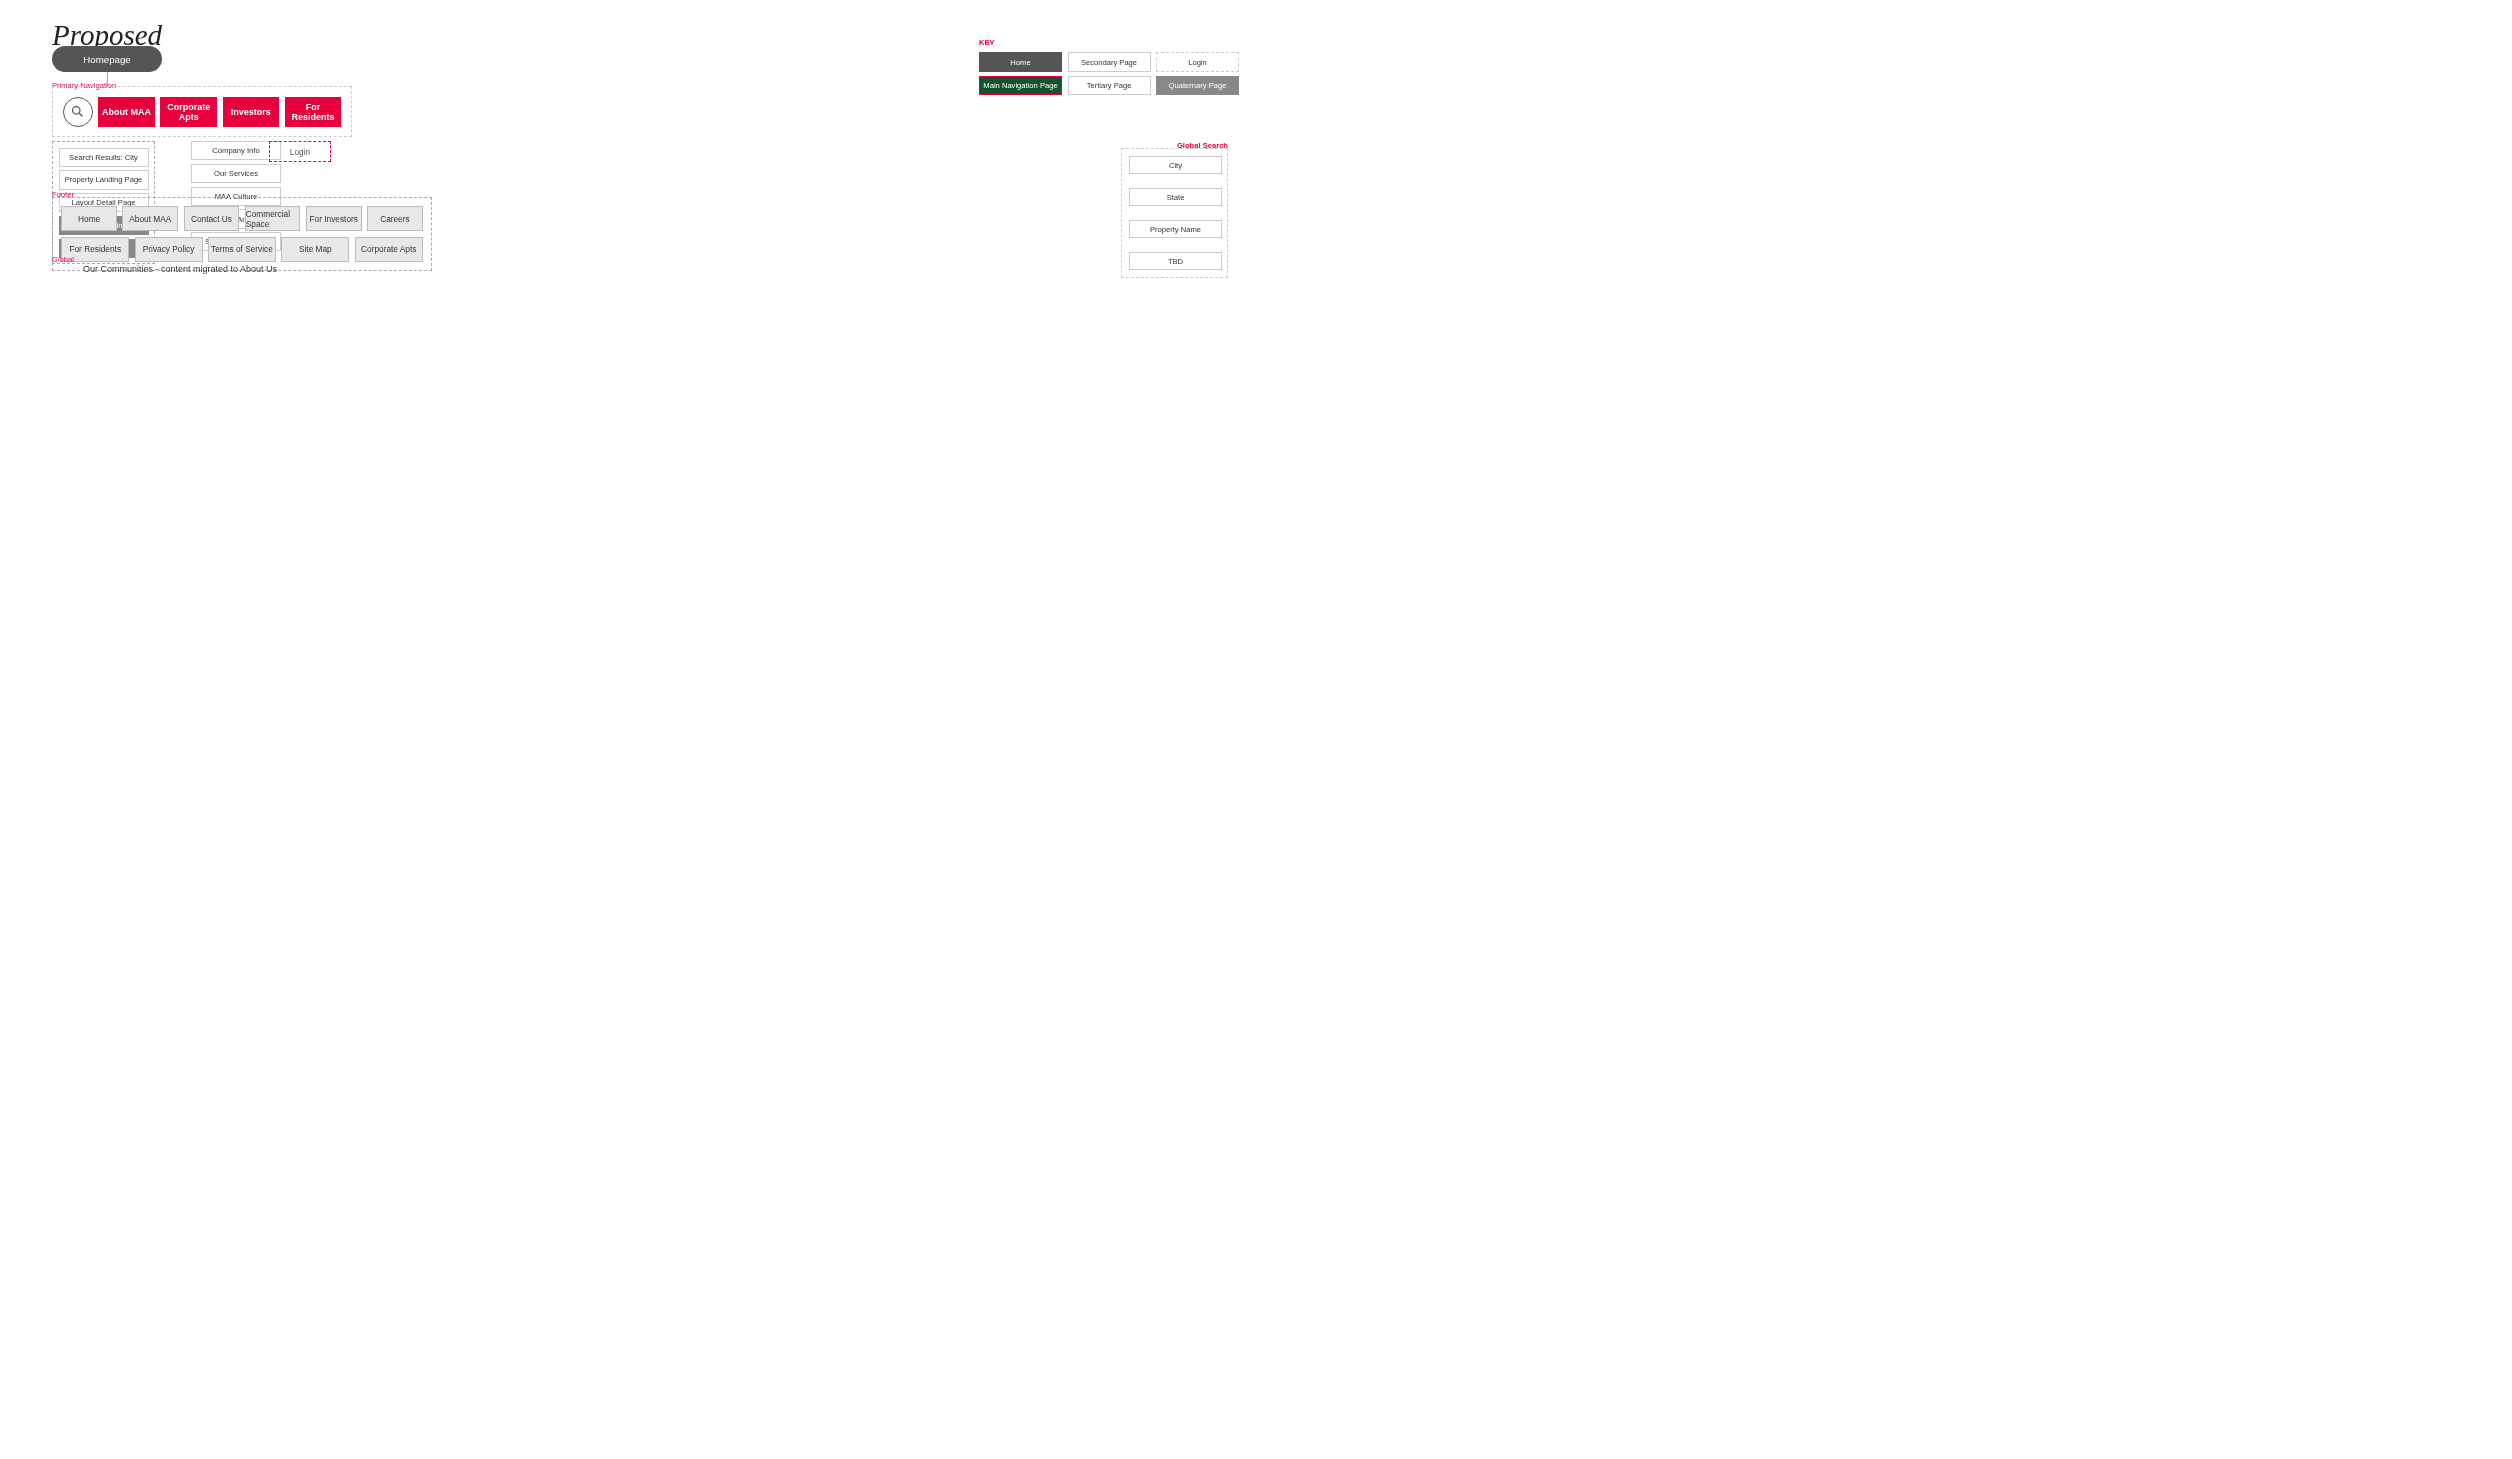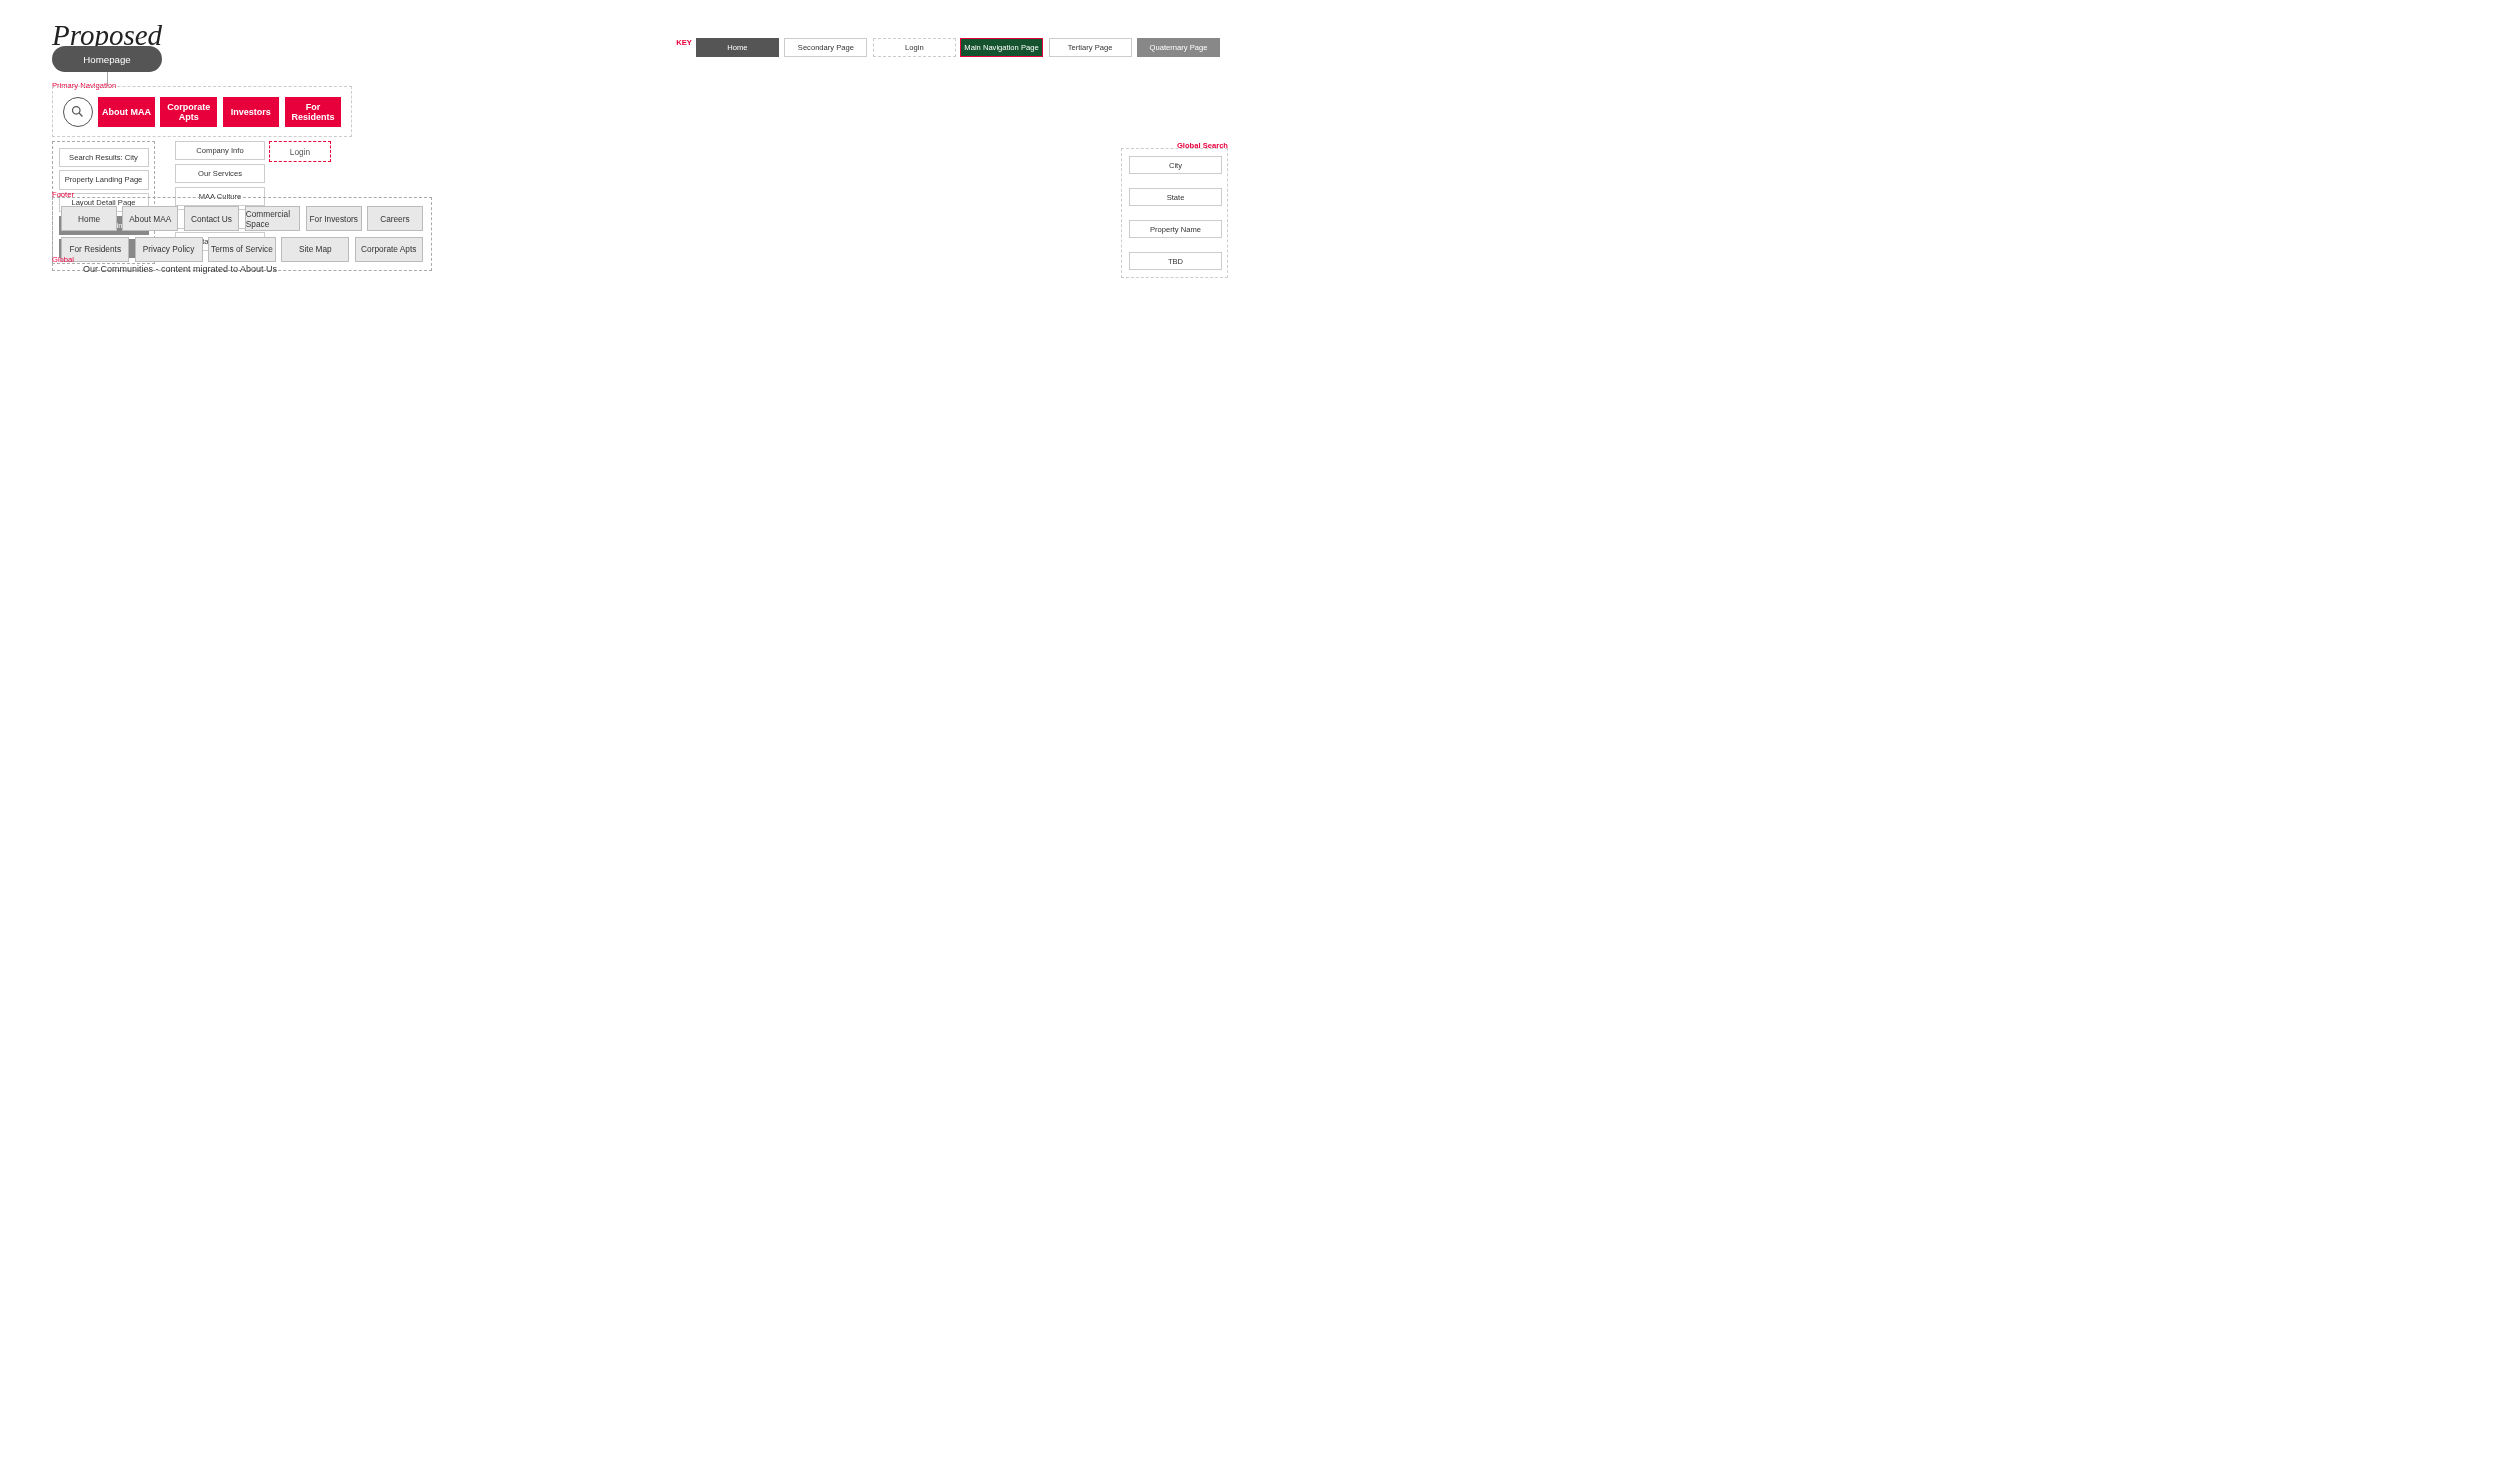--- a/index.html
+++ b/index.html
@@ -22,23 +22,23 @@
       color: #222;
       position: absolute;
       top: 19.3px;
       left: 52px;
     }
 
     
     .key-container {
       position: absolute;
       top: 38px;
-      right: 36px;
-      display: flex;
-      flex-direction: row;
+      right: 17px;
+      display: flex;
+      flex-direction: column;
       gap: 4.1px;
     }
     .key-label {
       font-size: 7.6px;
       color: #e8003d;
       font-weight: bold;
       margin-bottom: 1.4px;
     }
     .key-row {
       display: flex;
@@ -113,21 +113,21 @@
       font-weight: bold;
       cursor: pointer;
     }
 
     
     .sub-items-wrapper {
       position: absolute;
       top: 141px;
       left: 52px;
       display: flex;
-      gap: 20px;
+      gap: 36px;
     }
 
     
     .search-sub-group {
       border: 0.7px dashed #aaa;
       padding: 5.5px;
       display: flex;
       flex-direction: column;
       gap: 3.5px;
     }

